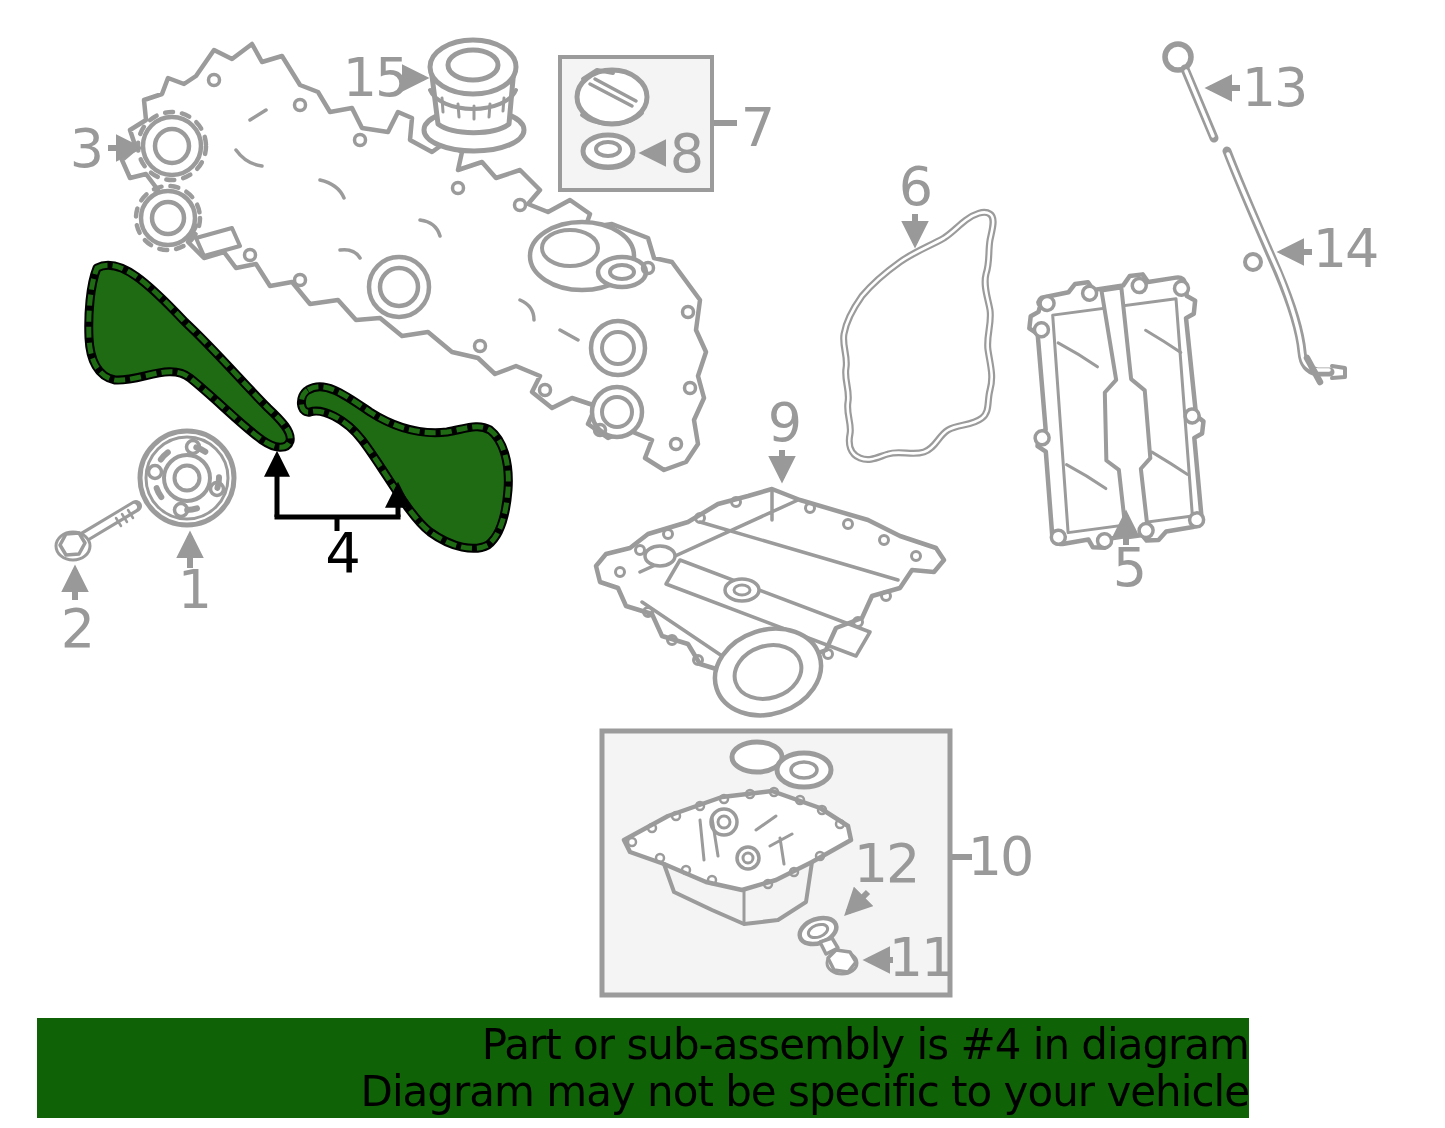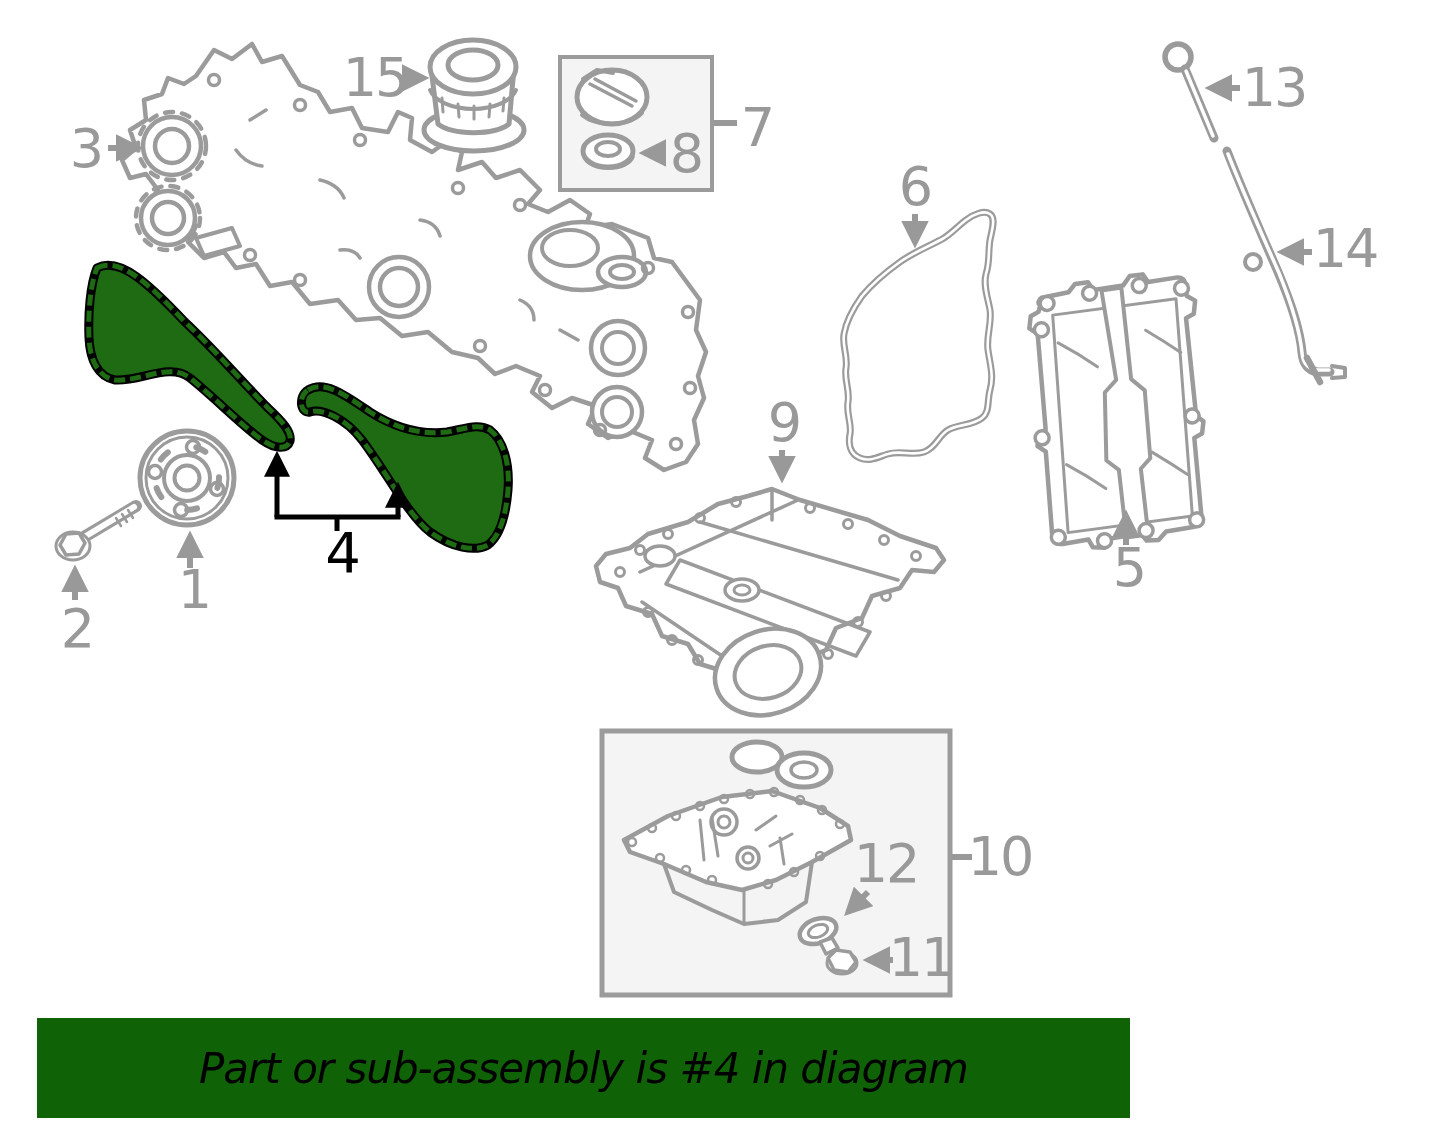--- a/index.html
+++ b/index.html
@@ -12,24 +12,24 @@
   .g-fill{stroke:var(--line_gray,#9b9b9b);fill:#ffffff;stroke-linecap:round;stroke-linejoin:round;}
   .g-flat{stroke:var(--line_gray,#9b9b9b);fill:var(--box_fill,#f4f4f4);}
   .white-core{stroke:#ffffff;fill:none;stroke-linecap:round;stroke-linejoin:round;}
   .lbl{fill:var(--label_gray,#999);font-size:54px;text-anchor:middle;letter-spacing:-2px;}
   .lbl-black{fill:#000;font-size:56px;text-anchor:middle;}
   .arr-gray{stroke:var(--label_gray,#999);stroke-width:6;fill:none;}
   .arr-black{stroke:#000;stroke-width:5;fill:none;}
   .chain-body{fill:var(--highlight_green,#1e6b14);stroke:#000;stroke-width:9;stroke-linejoin:round;}
   .chain-links{fill:none;stroke:var(--highlight_green,#1e6b14);stroke-width:5;stroke-dasharray:11 5;}
 
-  .banner{position:absolute;left:37px;top:1018px;width:1093px;height:100px;
+  .banner{position:absolute;left:37px;top:1018px;width:1212px;height:100px;
           background:var(--banner_green,#106207);color:var(--banner_text,#000);
-          display:flex;flex-direction:column;justify-content:center;align-items:center;
-          font-size:42px;line-height:47px;letter-spacing:-1px;white-space:nowrap;font-style:italic;}
+          display:flex;flex-direction:column;justify-content:center;align-items:flex-end;
+          font-size:42px;line-height:47px;letter-spacing:-1px;white-space:nowrap;}
 </style>
 </head>
 <body>
 
 <div class="stage">
 <svg width="1445" height="1128" viewBox="0 0 1445 1128">
   <defs>
     <marker id="ah-gray" viewBox="0 0 10 10" refX="8" refY="5" markerWidth="4.6" markerHeight="4.6" orient="auto-start-reverse">
       <path d="M0,0 L10,5 L0,10 Z" fill="#999999"></path>
     </marker>
@@ -349,14 +349,15 @@
     </g>
     <g>
       <line class="arr-gray" x1="952" y1="857" x2="972" y2="857"></line>
       <text class="lbl" x="1000" y="875">10</text>
     </g>
   </g>
 </svg>
 
 <div class="banner">
   <div>Part or sub-assembly is #4 in diagram</div>
+  <div>Diagram may not be specific to your vehicle</div>
 </div>
 </div>
 
 </body></html>

